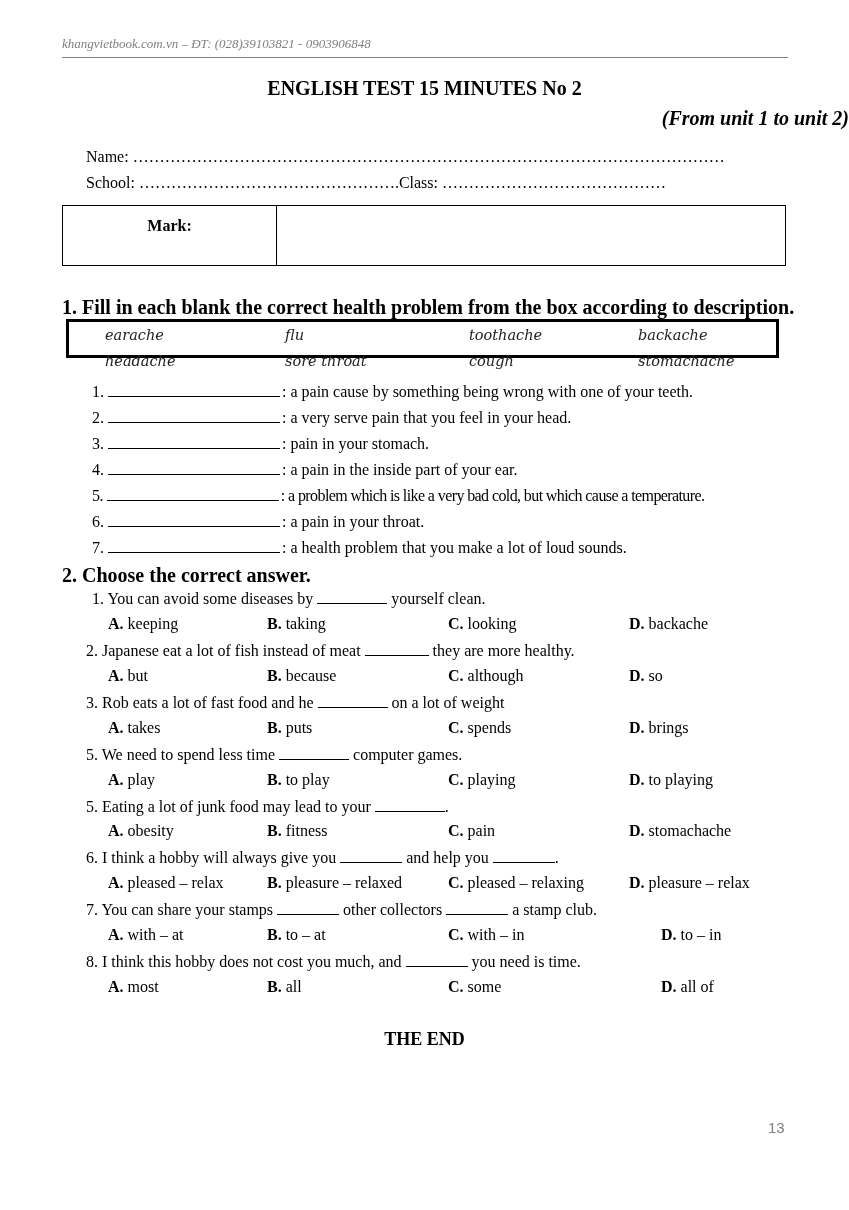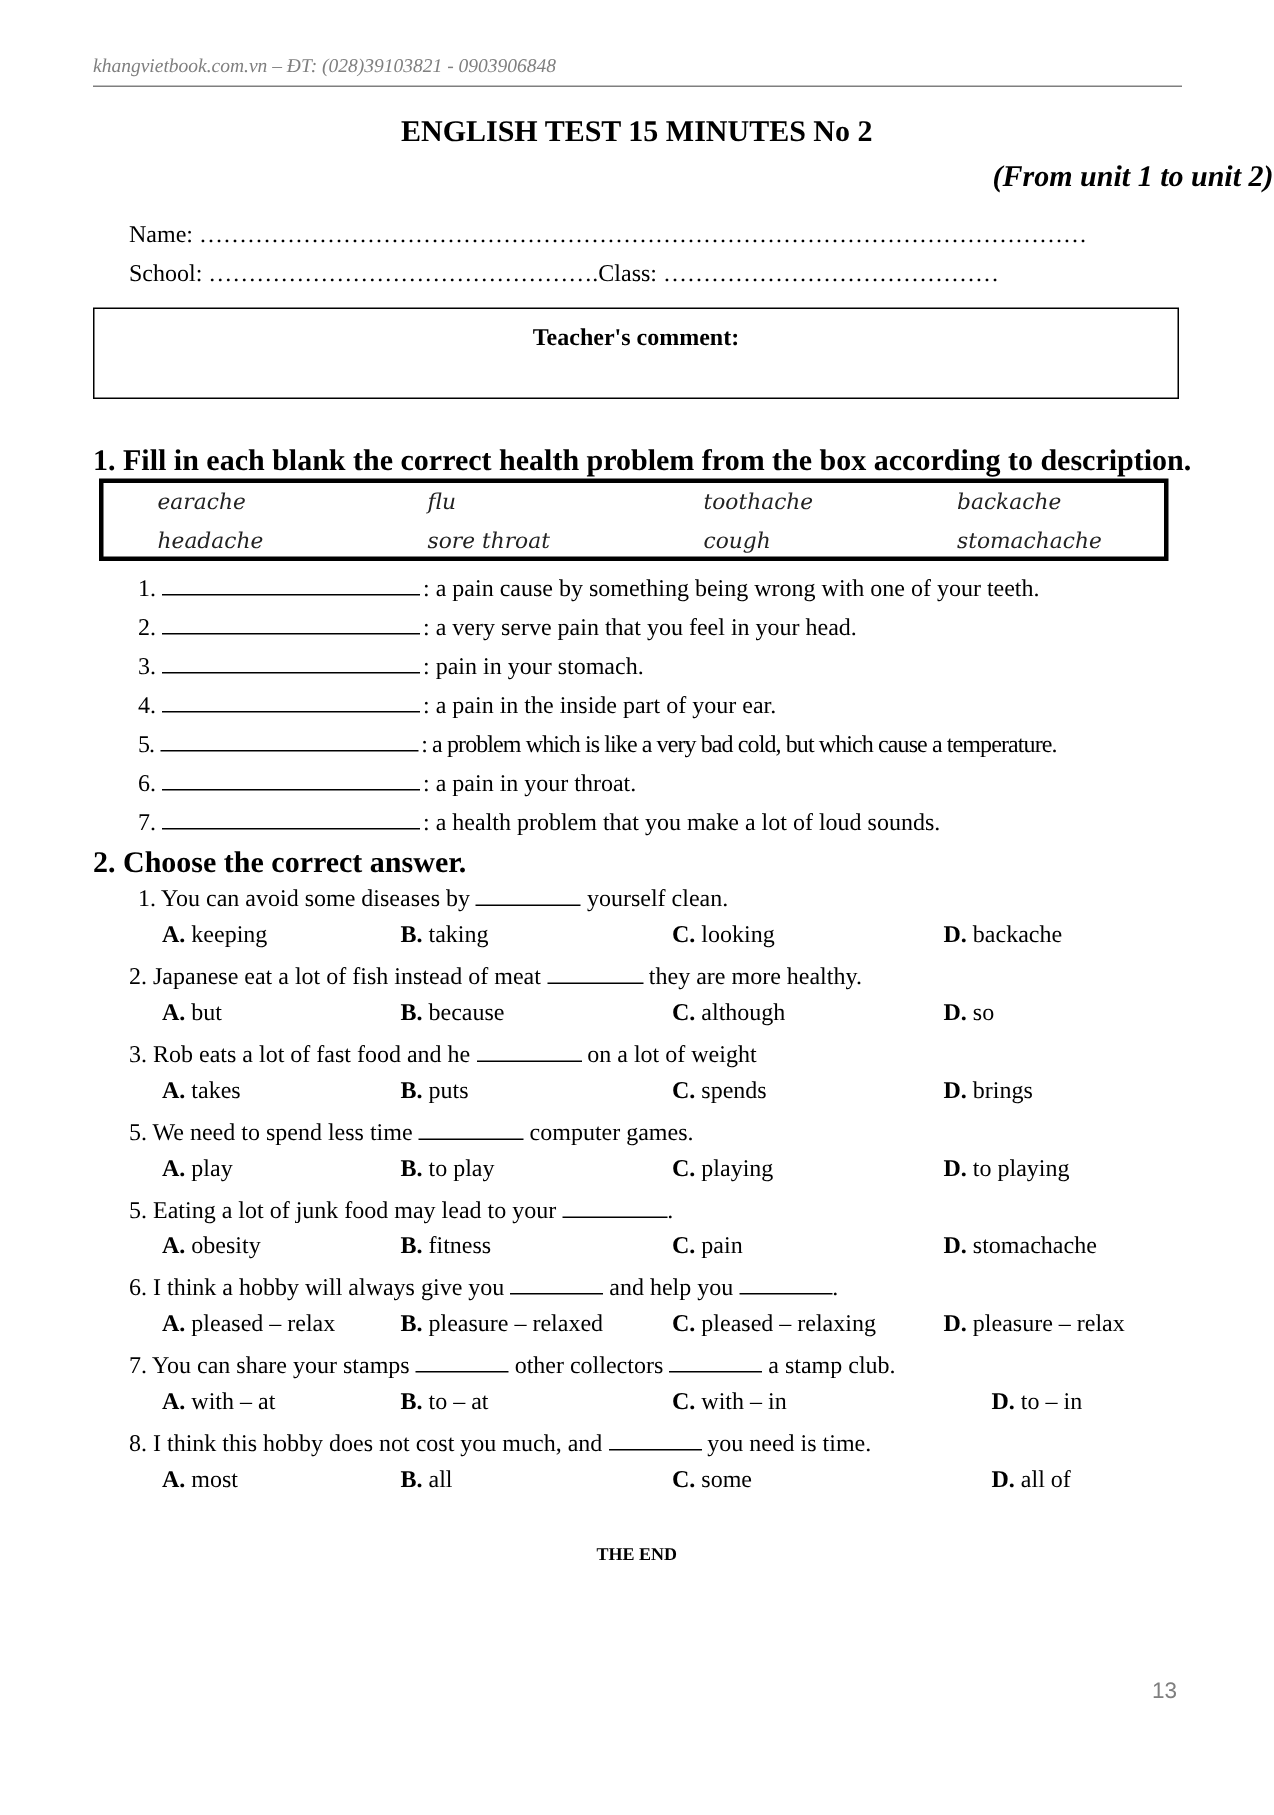--- a/index.html
+++ b/index.html
@@ -8,45 +8,45 @@
   .abs { position:absolute; white-space:nowrap; }
   .header-text { left:62px; top:36px; font-size:13px; font-style:italic; color:#7f7f7f; }
   .header-rule { left:62px; top:57px; width:726px; height:0; border-top:1px solid #7f7f7f; }
   .title { left:0; width:849px; text-align:center; top:77px; font-size:20px; font-weight:bold; }
   .subtitle { left:0; width:849px; text-align:right; top:107px; font-size:20px; font-weight:bold; font-style:italic; }
   .info { left:86px; font-size:16px; }
   .mark-table { left:62px; top:205px; width:722px; height:59px; border:1px solid #000; display:flex; }
   .mark-cell { border-right:1px solid #000; width:214px; text-align:center; font-weight:bold; font-size:16px; padding-top:11px; box-sizing:border-box; }
   .comment-cell { flex:1; text-align:center; font-weight:bold; font-size:16px; padding-top:11px; box-sizing:border-box; }
   .sec-title { font-size:20px; font-weight:bold; }
-  .word-box { left:66px; top:319px; width:713px; height:55px; border:3px solid #000; box-sizing:border-box; }
+  .word-box { left:66px; top:319px; width:713px; height:39px; border:3px solid #000; box-sizing:border-box; }
   .word { position:absolute; font-size:16px; font-style:italic; font-family:"DejaVu Serif", serif; font-size:14.5px; color:#222; }
   .fill-row { left:92px; font-size:16px; }
   .blank { display:inline-block; width:172px; border-bottom:1px solid #000; height:14px; vertical-align:baseline; margin:0 2px 0 4px; }
   .q { font-size:16px; }
   .opt { position:absolute; font-size:16px; white-space:nowrap; }
   .opt b { font-weight:bold; }
   .short-blank { display:inline-block; border-bottom:1px solid #000; height:14px; vertical-align:baseline; }
-  .the-end { left:0; width:849px; text-align:center; top:1029px; font-size:12px; font-weight:bold; }
+  .the-end { left:0; width:849px; text-align:center; top:1029px; font-size:18px; font-weight:bold; }
   .page-num { left:768px; top:1119px; font-size:15px; color:#7f7f7f; font-family:"Liberation Sans", sans-serif; }
 </style>
 </head>
 <body>
 
 <div class="abs header-text">khangvietbook.com.vn – ĐT: (028)39103821 - 0903906848</div>
 <div class="abs header-rule"></div>
 
 <div class="abs title">ENGLISH TEST 15 MINUTES No 2</div>
 <div class="abs subtitle">(From unit 1 to unit 2)</div>
 
 <div class="abs info" style="top:148px;">Name: …………………………………………………………………………………………………</div>
 <div class="abs info" style="top:174px;">School: ………………………………………….Class:  ……………………………………</div>
 
 <div class="abs mark-table">
-  <div class="comment-cell">Teacher's comment:</div>
+  <div class="mark-cell">Mark:</div>
 </div>
 
 <div class="abs sec-title" style="left:62px; top:296px;">1.  Fill in each blank the correct health problem from the box according to description.</div>
 
 <div class="abs word-box">
   <span class="word" style="left:36px; top:5px;">earache</span>
   <span class="word" style="left:216px; top:5px;">flu</span>
   <span class="word" style="left:400px; top:5px;">toothache</span>
   <span class="word" style="left:569px; top:5px;">backache</span>
   <span class="word" style="left:36px; top:31px;">headache</span>

